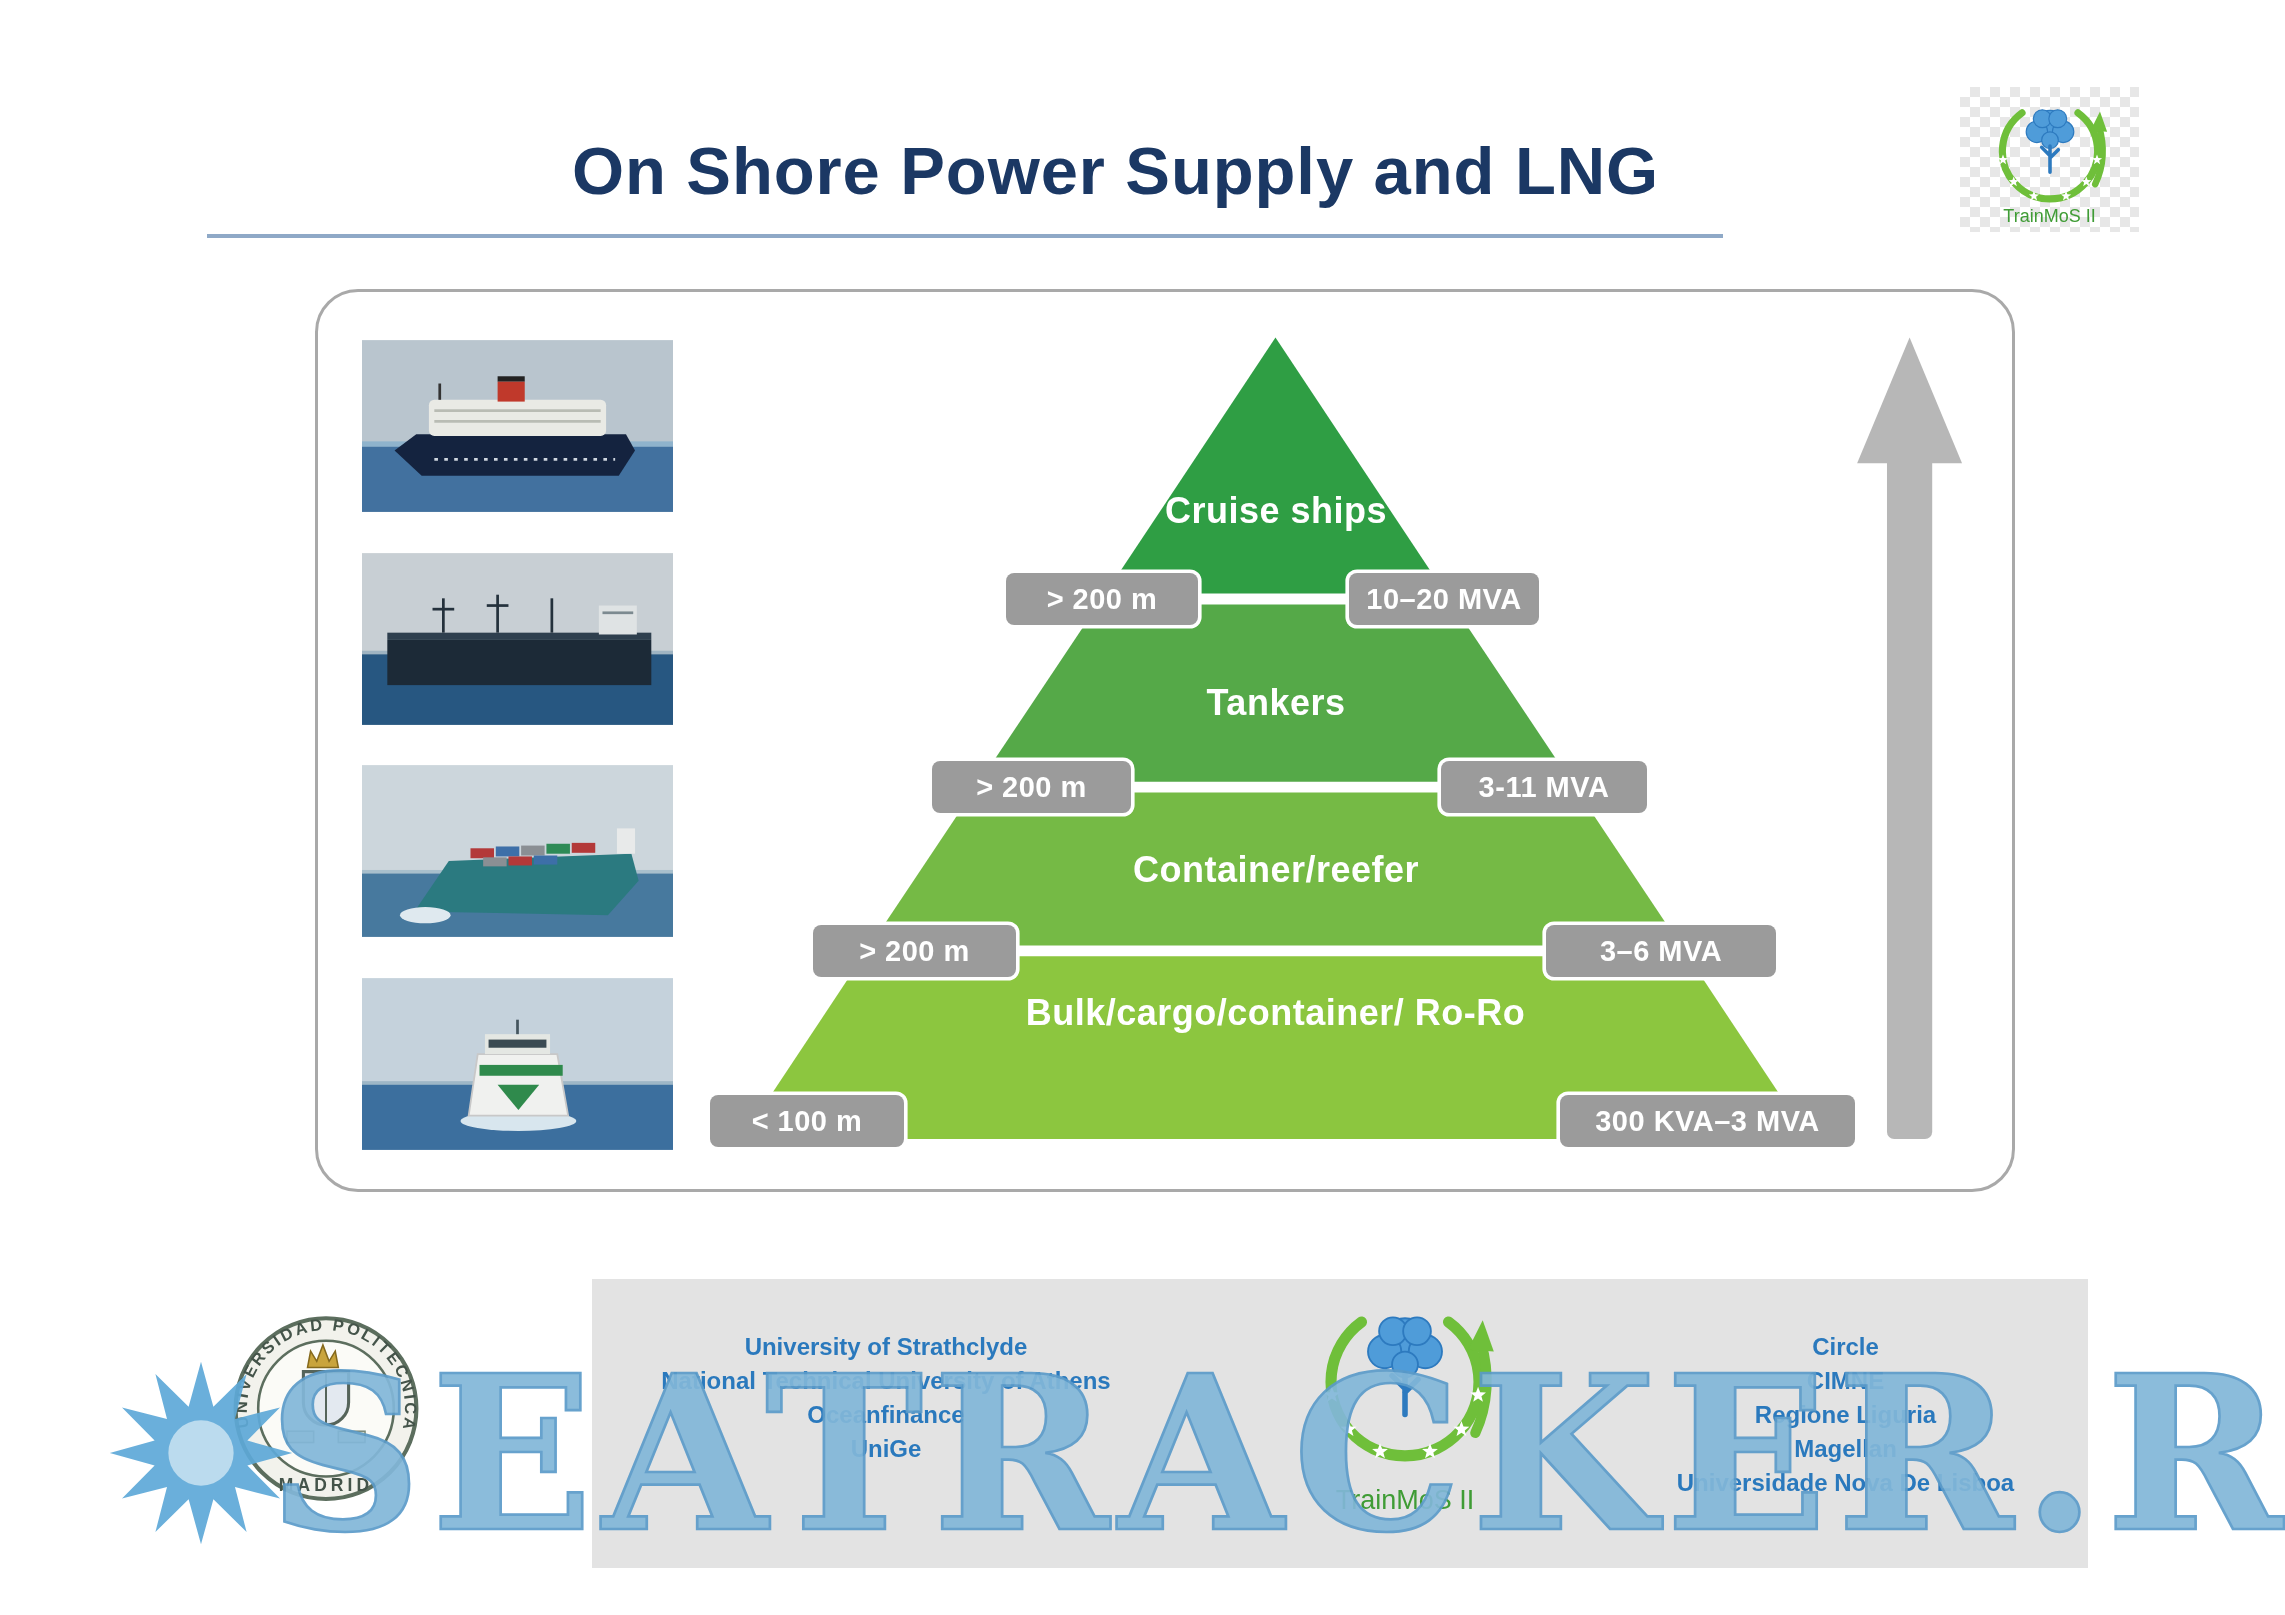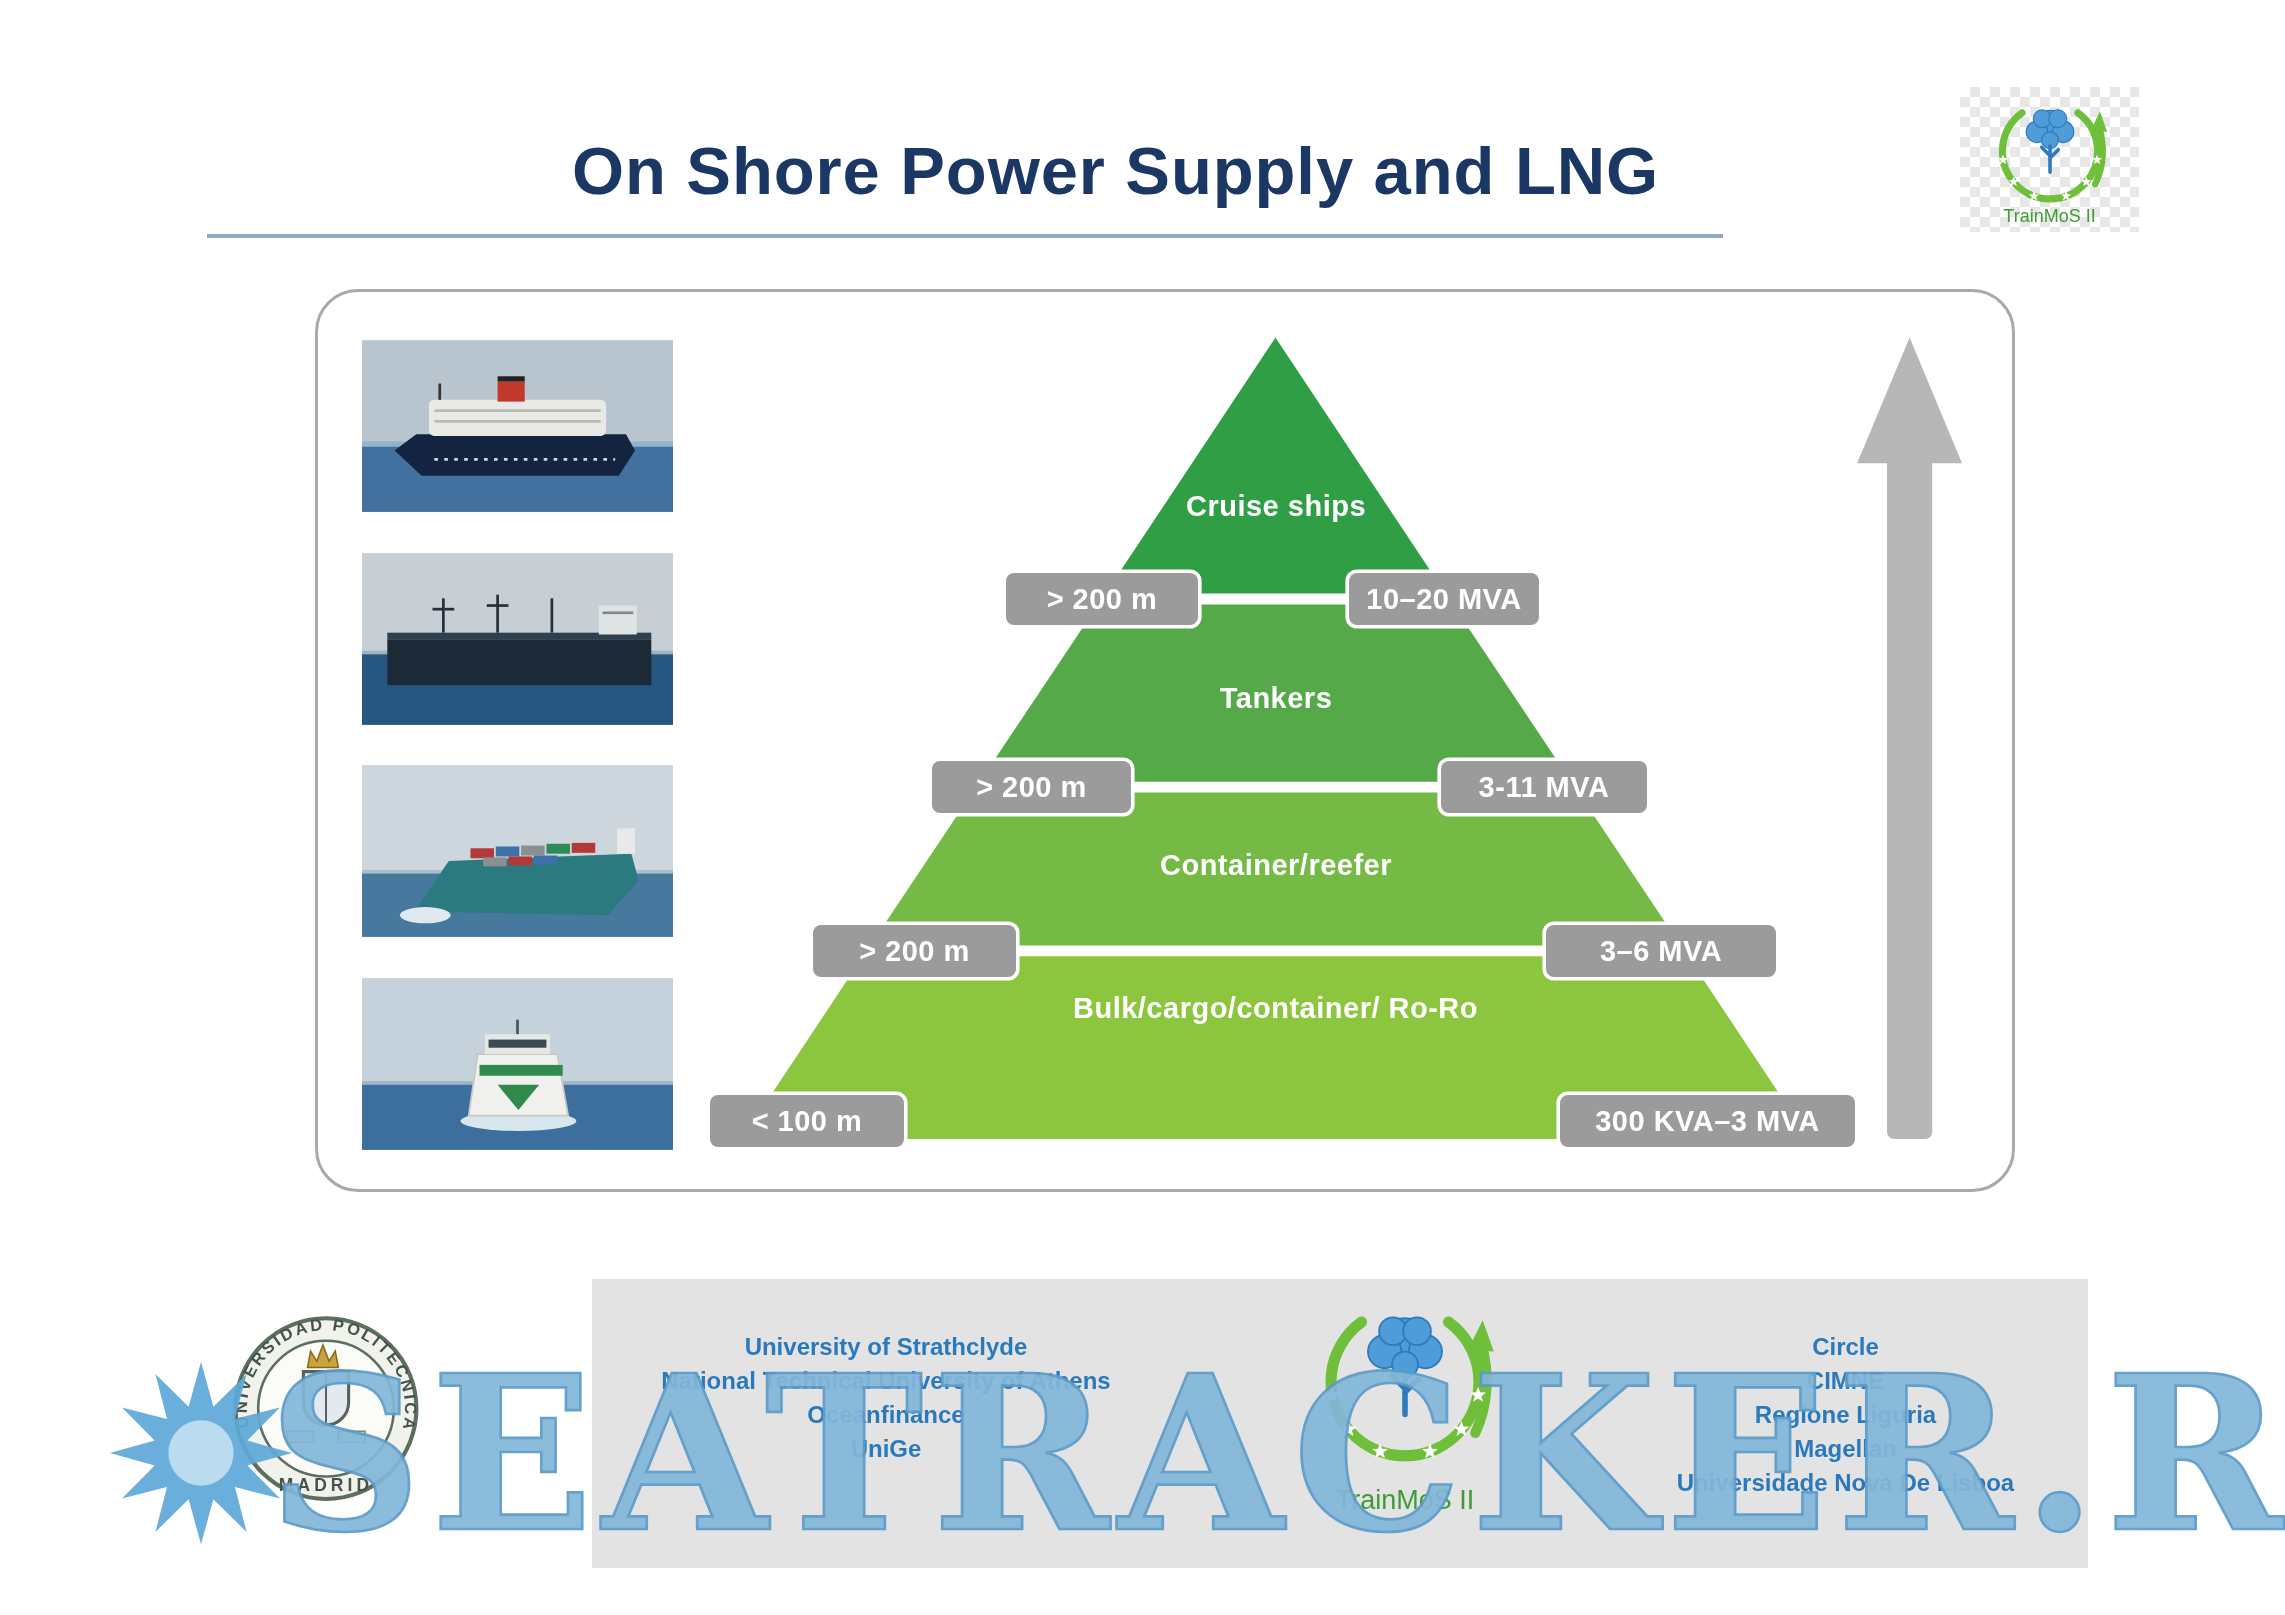--- a/index.html
+++ b/index.html
@@ -9,21 +9,21 @@
   .title{position:absolute;top:132px;left:0;width:2231px;text-align:center;
          font-size:67px;font-weight:bold;color:#1b3864;letter-spacing:0.9px;}
   .underline{position:absolute;top:234px;left:207px;width:1516px;height:3.6px;background:#8fa9c7;}
 
   .panel{position:absolute;left:315px;top:289px;width:1700px;height:903px;
          border:3.6px solid #a9a9a9;border-radius:43px;box-sizing:border-box;background:#fff;}
 
   .ship{position:absolute;left:362px;width:311px;height:172px;overflow:hidden;}
 
   .tier-label{position:absolute;left:914px;width:724px;text-align:center;color:#fff;
-              font-weight:bold;font-size:29px;white-space:nowrap;letter-spacing:0.5px;}
+              font-weight:bold;font-size:36px;white-space:nowrap;letter-spacing:0.5px;}
   .tier-label.wrap{left:986px;width:579px;white-space:normal;line-height:1.2;}
 
   .badge{position:absolute;height:52px;display:flex;align-items:center;justify-content:center;
          background:#9b9b9b;color:#fff;font-weight:bold;font-size:29px;border-radius:8.1px;
          box-shadow:0 0 0 3.6px #ffffff;letter-spacing:0.5px;}
 
   .footer-band{position:absolute;left:592px;top:1279px;width:1496px;height:289px;background:#e3e3e3;}
 
   .partner-block{position:absolute;top:1330px;text-align:center;color:#2a79bd;font-weight:bold;
                  font-size:24px;line-height:34px;}

